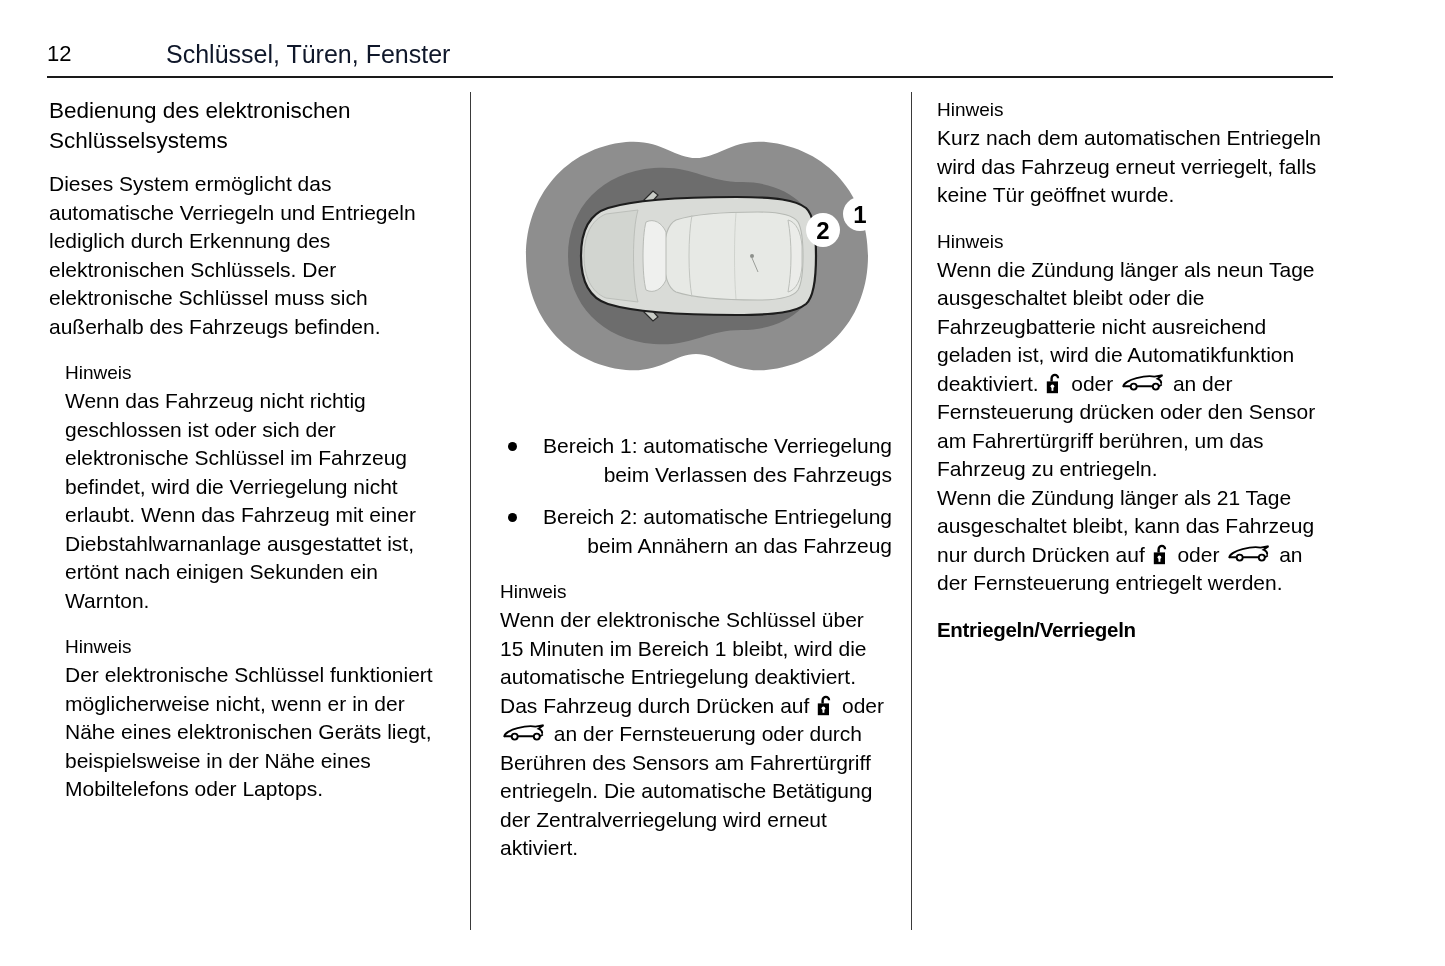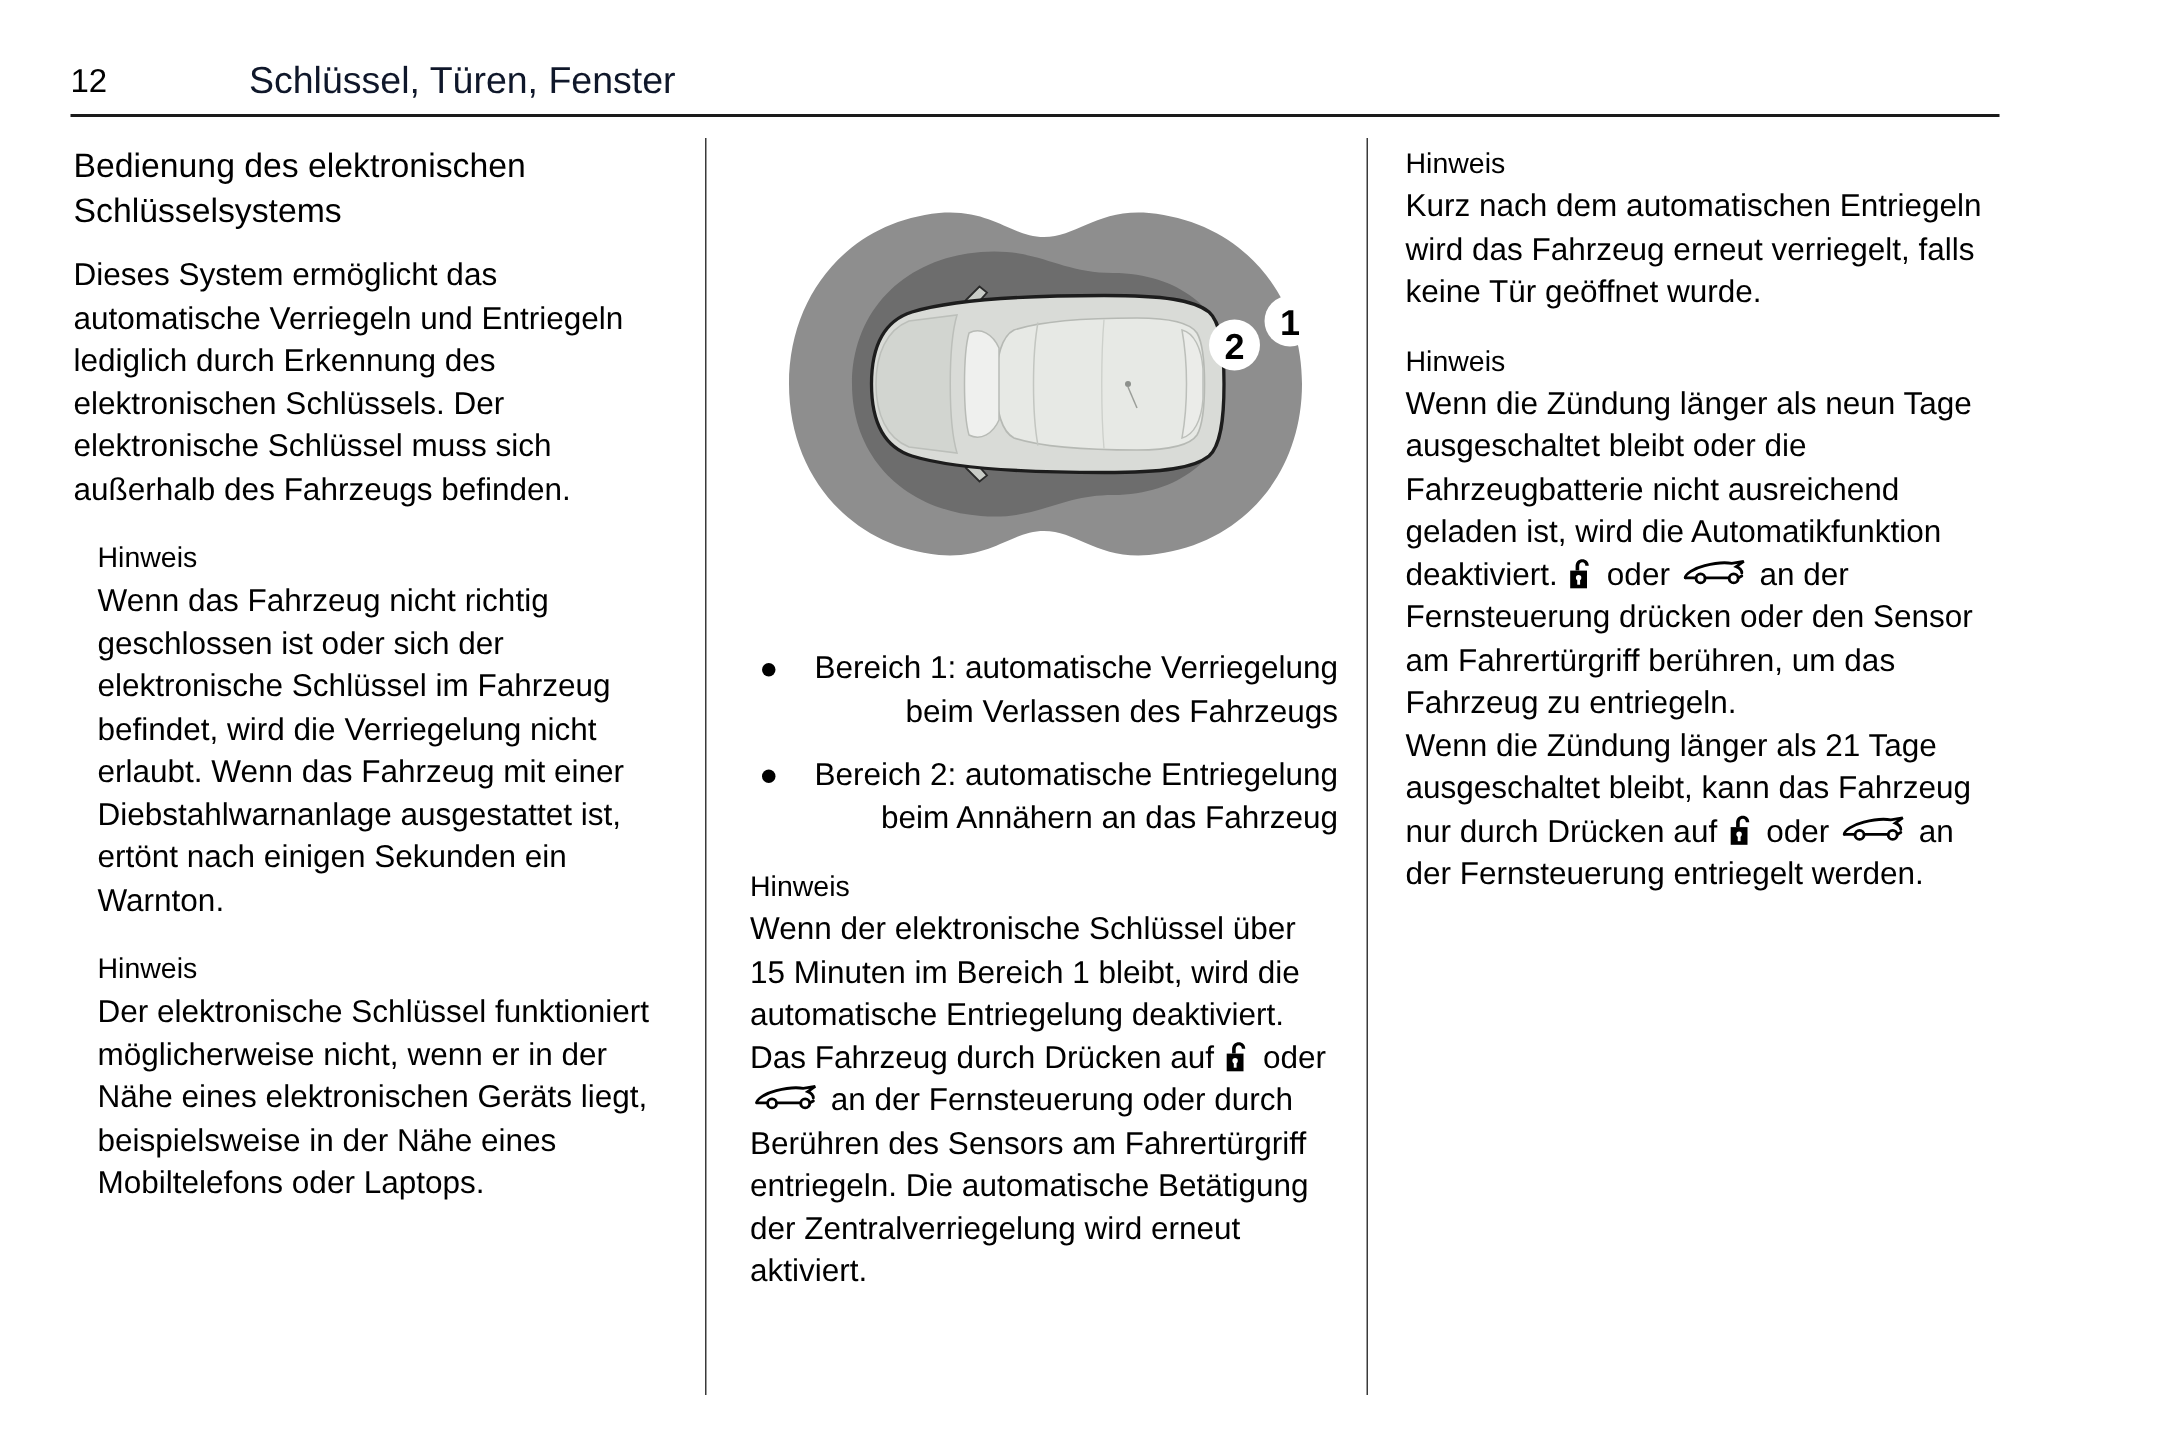--- a/index.html
+++ b/index.html
@@ -306,14 +306,15 @@
         <circle cx="6.4" cy="13.2" r="1.8" fill="#fff"></circle>
         <rect x="5.5" y="13.6" width="1.9" height="4.2" fill="#fff"></rect>
       </svg><span> oder </span><svg class="inline-icon icon-car" viewBox="0 0 44 18">
         <path d="M2.5 12.2 C2.5 9.6 8 6.0 15.5 4.1 C22.5 2.3 29.5 1.8 33.5 2.6 L41.5 1.2 L36.5 4.7 C38.8 5.6 40.2 7.2 40.2 9.0" fill="none" stroke="#000" stroke-width="1.9" stroke-linecap="round"></path>
         <path d="M2.5 12.2 L9.0 12.2 M16.5 12.2 L31.5 12.2 M38.0 12.2 L40.2 11.0" fill="none" stroke="#000" stroke-width="1.9" stroke-linecap="round"></path>
         <circle cx="12.7" cy="12.6" r="3.0" fill="#fff" stroke="#000" stroke-width="1.9"></circle>
         <circle cx="34.8" cy="12.6" r="3.0" fill="#fff" stroke="#000" stroke-width="1.9"></circle>
       </svg><span> an der Fernsteuerung entriegelt werden.</span></p>
 
   <div class="gap-top">
+    <h3 class="bold-heading">Entriegeln/Verriegeln</h3>
   </div>
 </div>
 
 </body></html>

